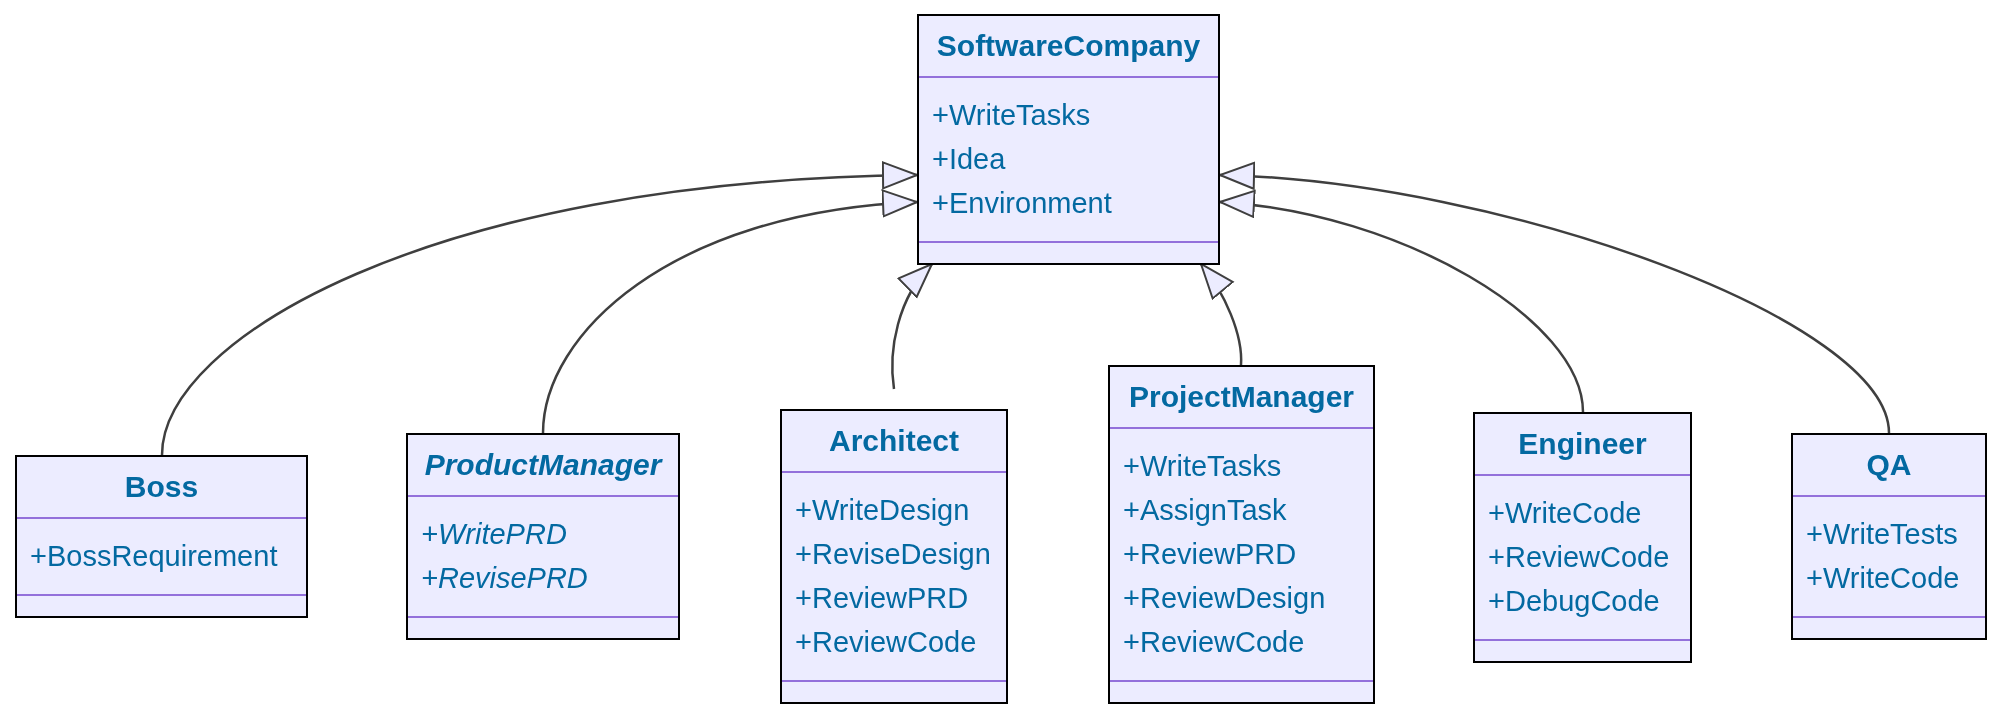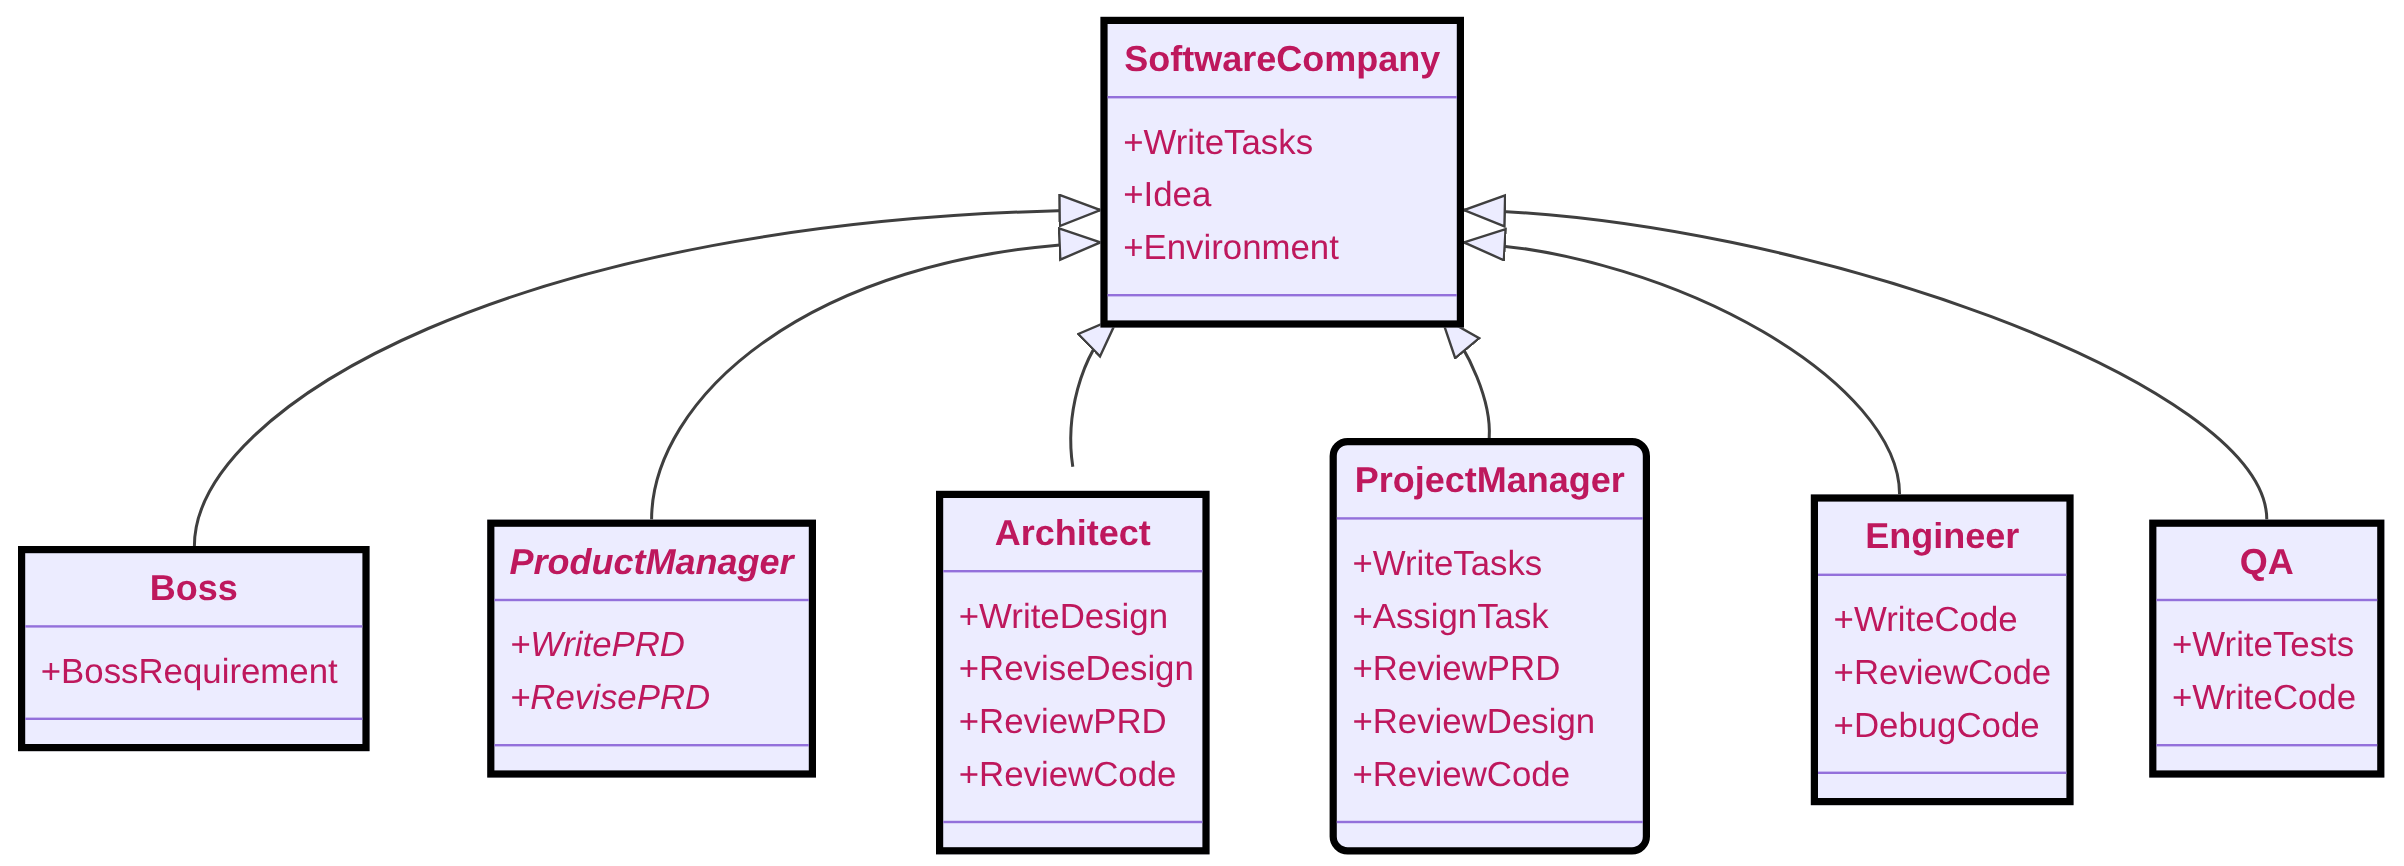--- a/index.html
+++ b/index.html
@@ -18,23 +18,23 @@
   svg.edge-layer {
     position: absolute;
     left: 0;
     top: 0;
     width: 2003px;
     height: 722px;
   }
   .class-box {
     position: absolute;
     background: #ECECFF;
-    border: 6px solid #000000;
+    border: 2px solid #000000;
     box-sizing: border-box;
-    color: #be185d;
+    color: #0369a1;
   }
   .class-title {
     height: 60px;
     line-height: 60px;
     font-weight: 700;
     font-size: 30px;
     text-align: center;
     border-bottom: 2px solid #9370DB;
     white-space: nowrap;
   }
@@ -101,33 +101,33 @@
     <div class="class-title">Architect</div>
     <div class="class-attrs">
         <div class="attr-row">+WriteDesign</div>
         <div class="attr-row">+ReviseDesign</div>
         <div class="attr-row">+ReviewPRD</div>
         <div class="attr-row">+ReviewCode</div>
       </div>
     <div class="class-methods"></div>
   </div>
 
-  <div class="class-box" style="left:1108px; top:365px; width:267px;border-radius:15px;">
+  <div class="class-box" style="left:1108px; top:365px; width:267px;">
     <div class="class-title">ProjectManager</div>
     <div class="class-attrs">
         <div class="attr-row">+WriteTasks</div>
         <div class="attr-row">+AssignTask</div>
         <div class="attr-row">+ReviewPRD</div>
         <div class="attr-row">+ReviewDesign</div>
         <div class="attr-row">+ReviewCode</div>
       </div>
     <div class="class-methods"></div>
   </div>
 
-  <div class="class-box" style="left:1473px; top:412px; width:219px;margin-left:36px;">
+  <div class="class-box" style="left:1473px; top:412px; width:219px;">
     <div class="class-title">Engineer</div>
     <div class="class-attrs">
         <div class="attr-row">+WriteCode</div>
         <div class="attr-row">+ReviewCode</div>
         <div class="attr-row">+DebugCode</div>
       </div>
     <div class="class-methods"></div>
   </div>
 
   <div class="class-box" style="left:1791px; top:433px; width:196px;">

